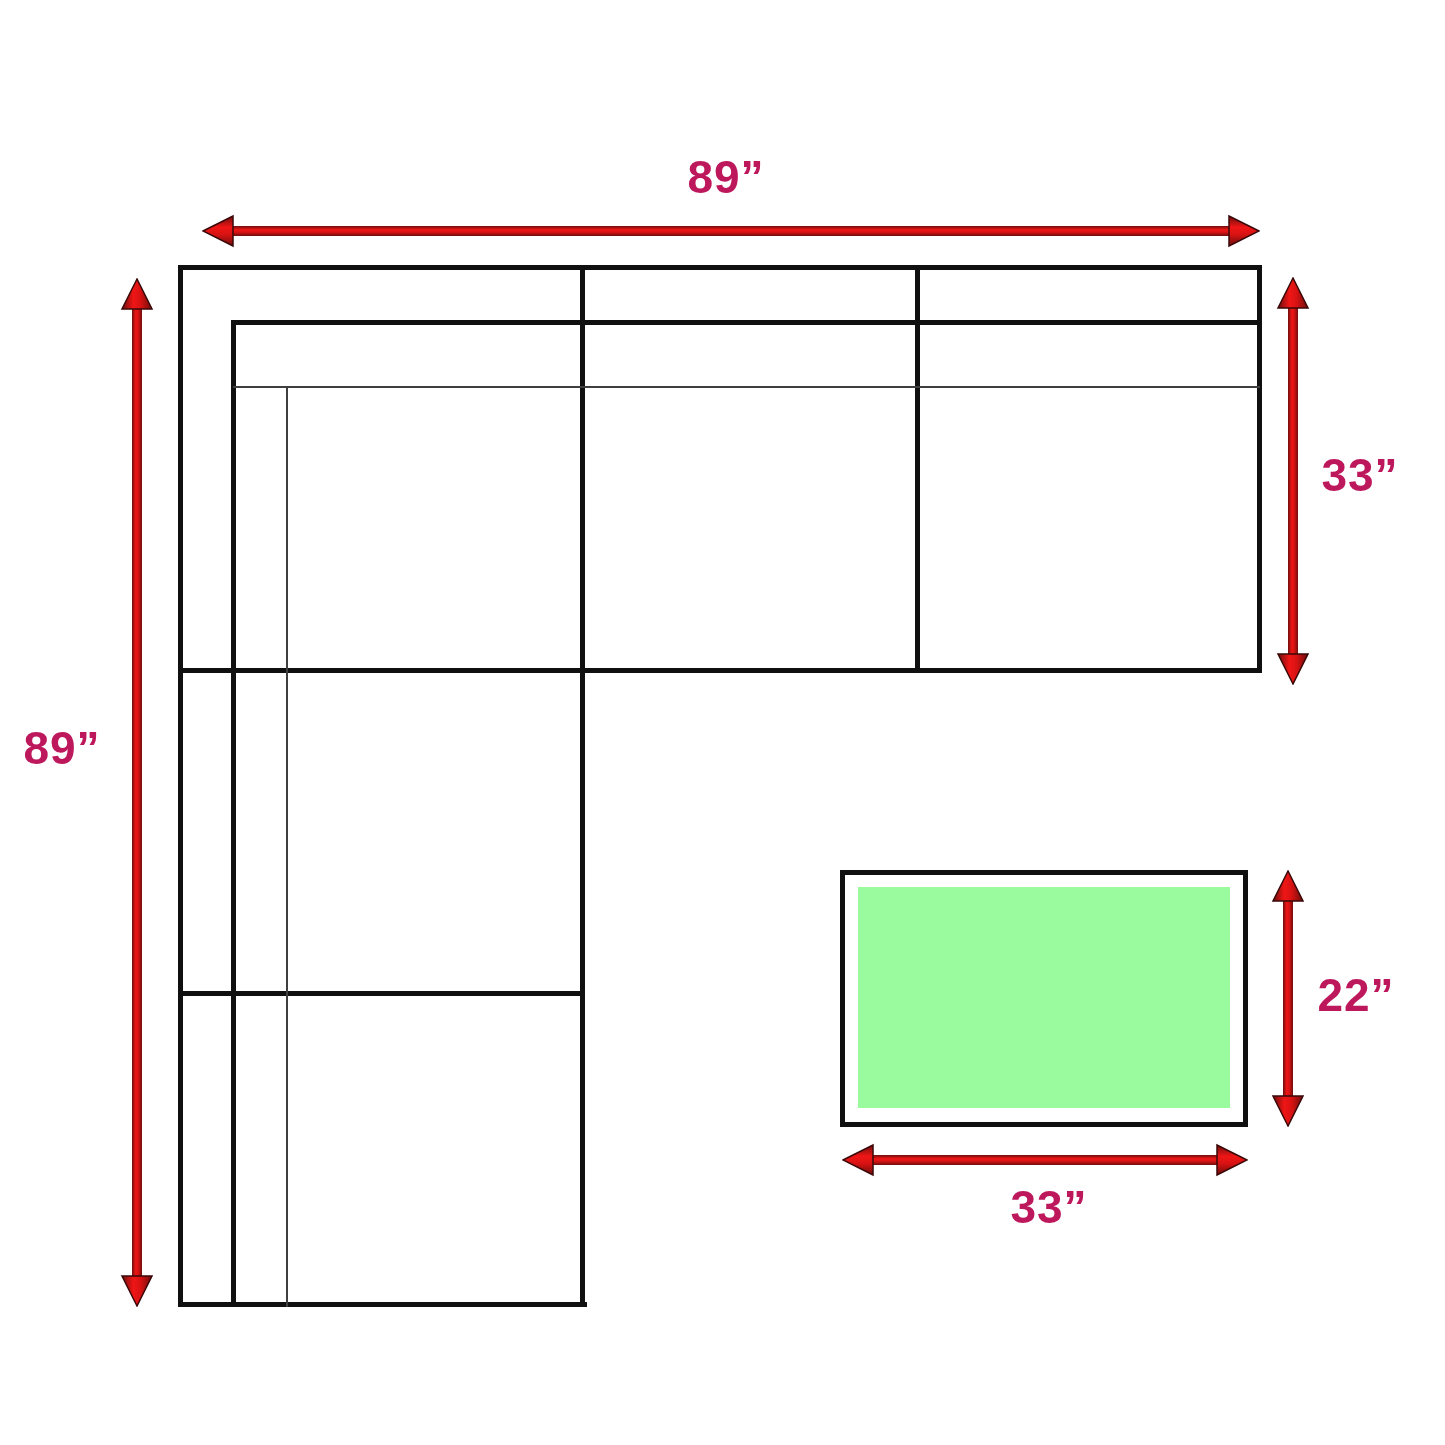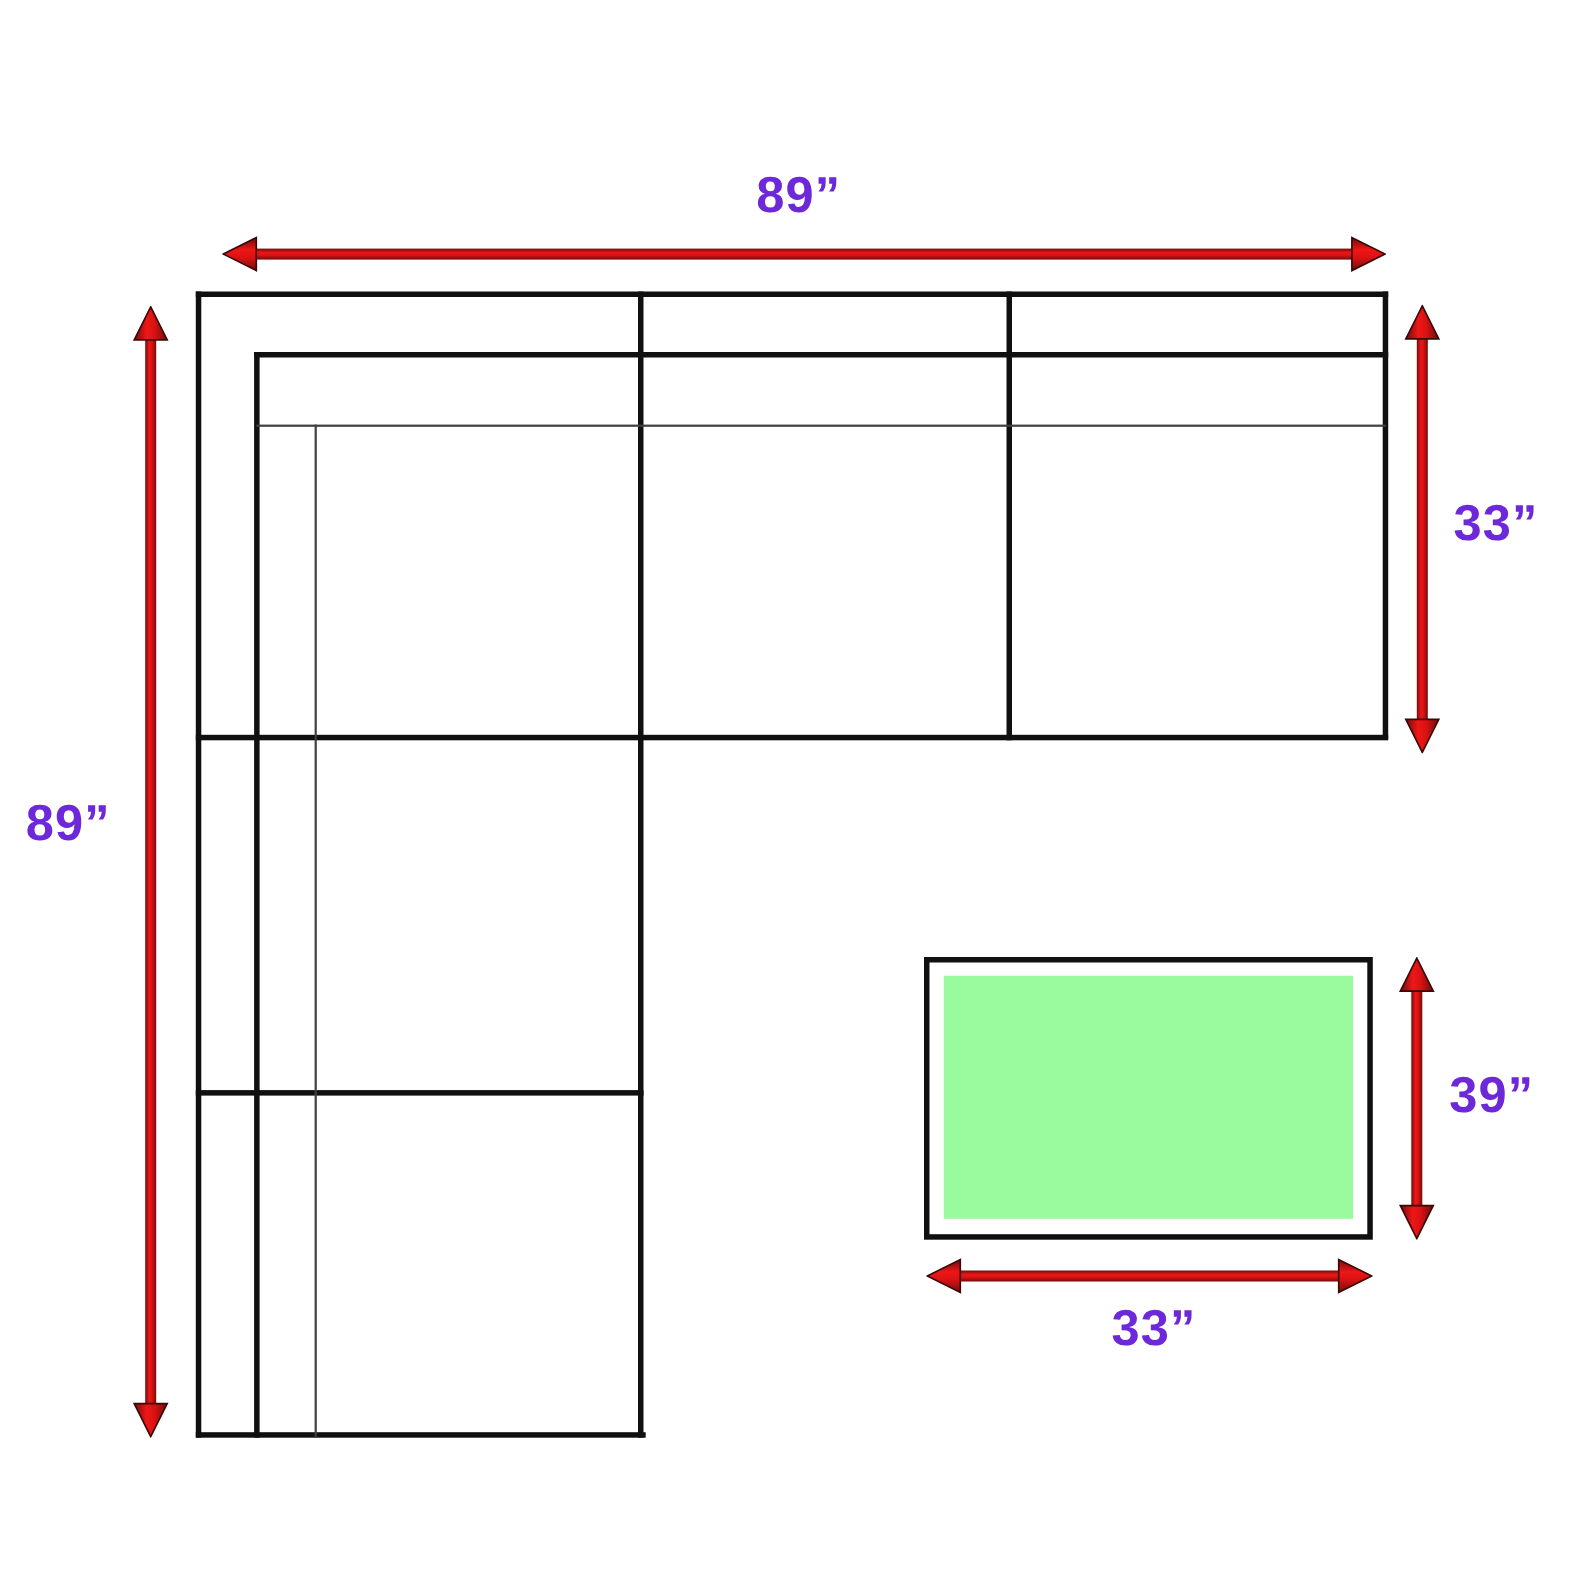--- a/index.html
+++ b/index.html
@@ -42,21 +42,21 @@
   .arrow-sofa-width   {left:202px; top:213px;}
   .arrow-sofa-depth   {left:119px; top:278px;}
   .arrow-chaise-depth {left:1275px;top:277px;}
   .arrow-ottoman-depth{left:1270px;top:870px;}
   .arrow-ottoman-width{left:842px; top:1142px;}
 
   
   .dim-label{
     position:absolute;
     transform:translate(-50%,-50%);
-    color:#6d28d9;
+    color:#be185d;
     font-size:46px;
     font-weight:bold;
     letter-spacing:1px;
     white-space:nowrap;
     line-height:1;
   }
   .lbl-sofa-width   {left:726px; top:177px;}
   .lbl-sofa-depth   {left:62px;  top:748px;}
   .lbl-chaise-depth {left:1360px;top:475px;}
   .lbl-ottoman-depth{left:1356px;top:995px;}
@@ -149,16 +149,16 @@
       </linearGradient>
     </defs>
     <rect x="26" y="13" width="354" height="10" fill="url(#ag5)"></rect>
     <polygon points="1,18 31,3 31,33" fill="url(#ag5)" stroke="#3a0808" stroke-width="1.5"></polygon>
     <polygon points="405,18 375,3 375,33" fill="url(#ag5)" stroke="#3a0808" stroke-width="1.5"></polygon>
   </svg>
 
   <div class="dim-label lbl-sofa-width">89”</div>
   <div class="dim-label lbl-sofa-depth">89”</div>
   <div class="dim-label lbl-chaise-depth">33”</div>
-  <div class="dim-label lbl-ottoman-depth">39”</div>
+  <div class="dim-label lbl-ottoman-depth">22”</div>
   <div class="dim-label lbl-ottoman-width">33”</div>
 
 </div>
 
 </body></html>

